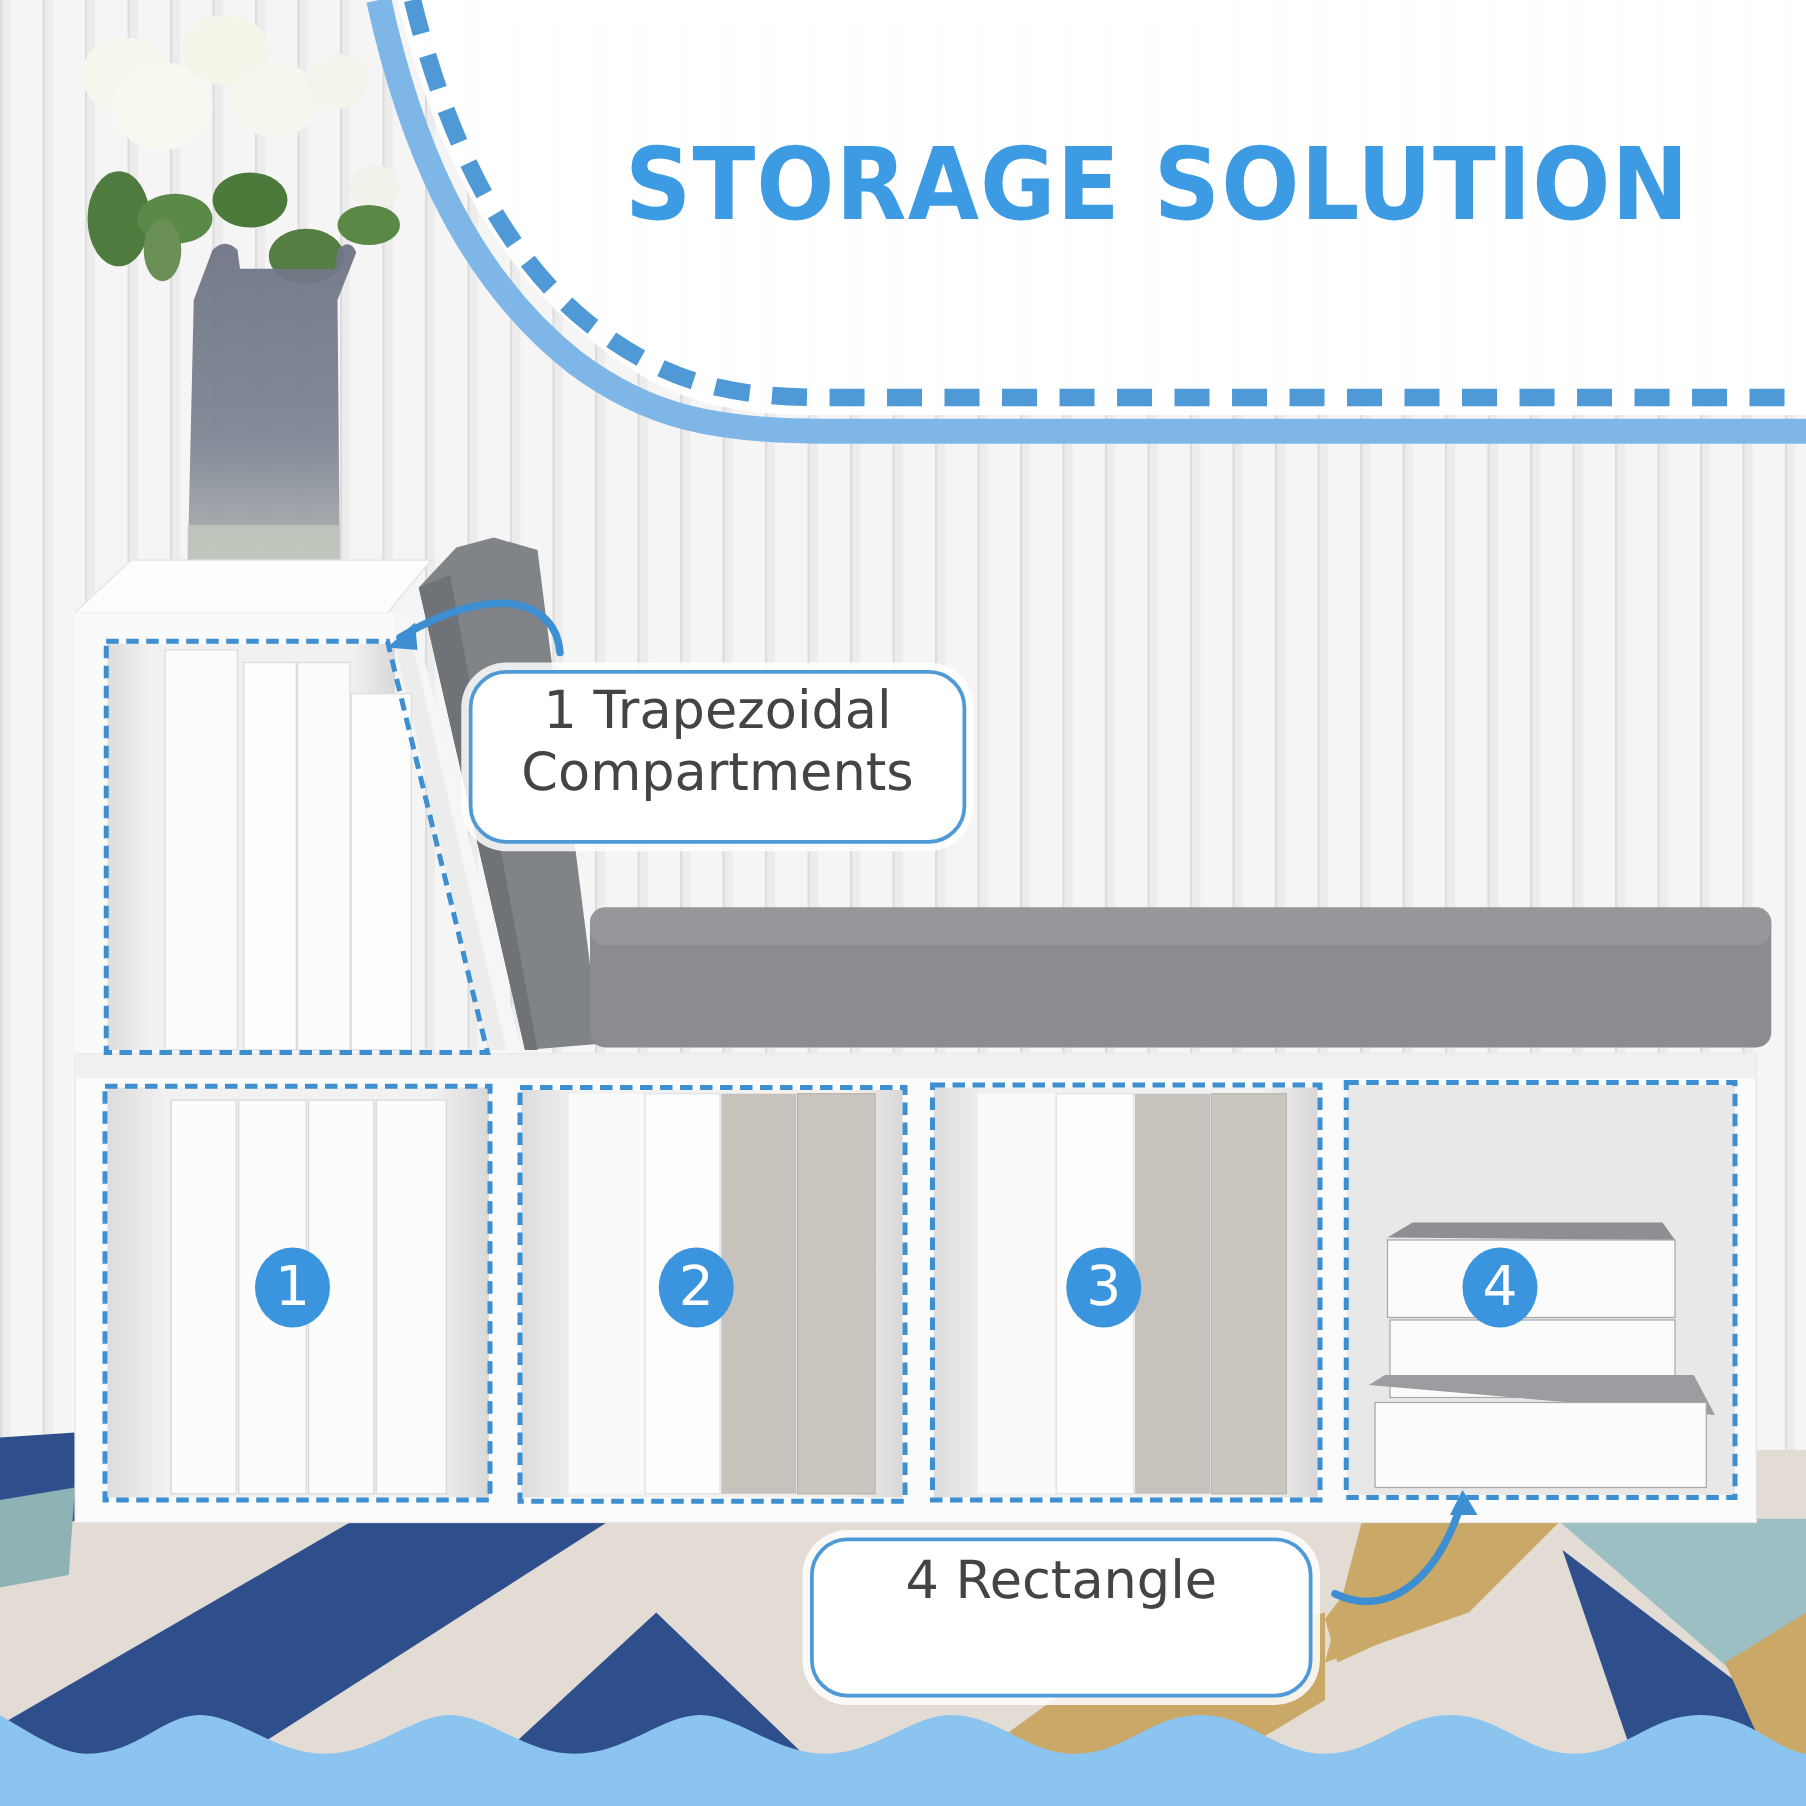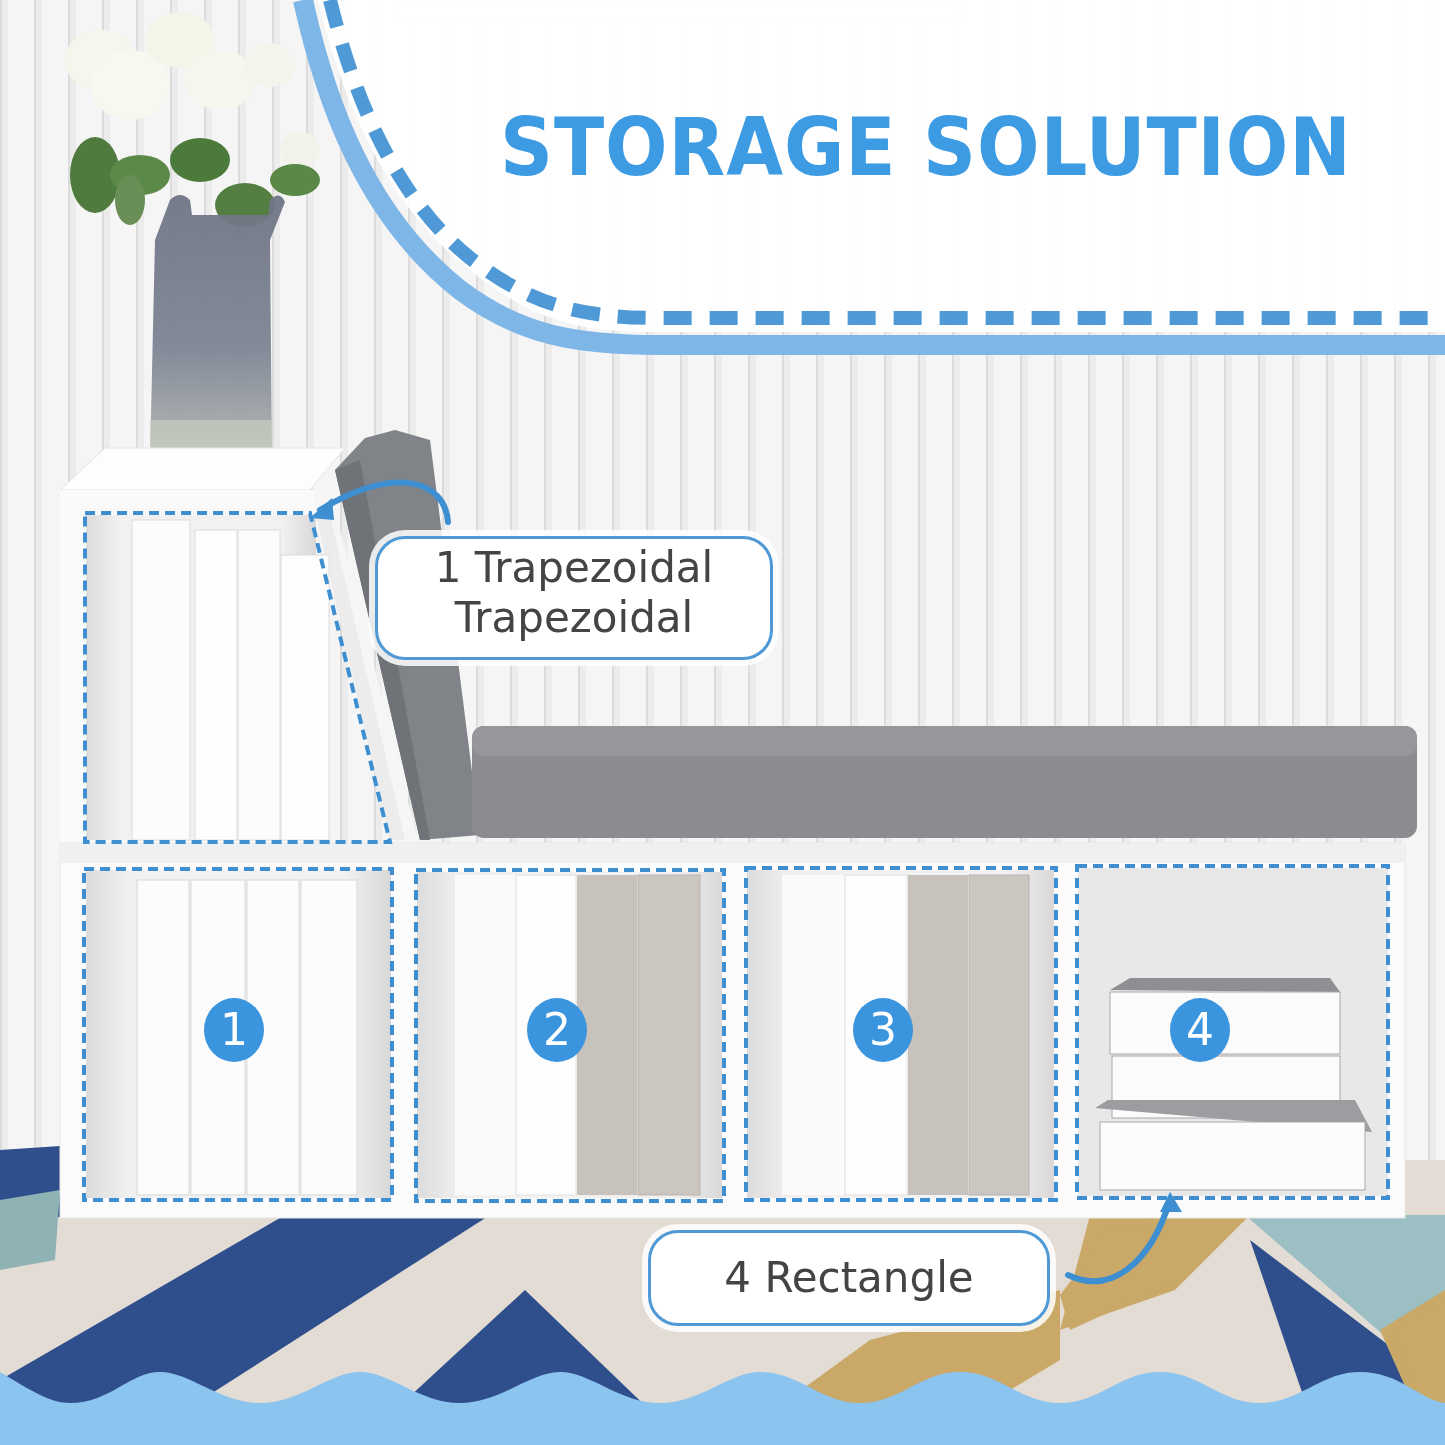--- a/index.html
+++ b/index.html
@@ -2,22 +2,22 @@
 <html><head>
 <meta charset="utf-8">
 <style>
   html,body{margin:0;padding:0;}
   body{width:1445px;height:1445px;overflow:hidden;background:#f4f4f4;font-family:"DejaVu Sans","Liberation Sans",sans-serif;}
   .stage{position:relative;width:1445px;height:1445px;overflow:hidden;}
   .layer{position:absolute;left:0;top:0;width:1445px;height:1445px;}
   .title{position:absolute;left:500px;top:98px;width:890px;text-align:center;font-family:"DejaVu Sans",sans-serif;font-weight:bold;font-size:80px;letter-spacing:1px;color:#3d9be3;white-space:nowrap;line-height:100px;transform:scaleX(0.92);transform-origin:left center;}
   .callout{position:absolute;background:#fff;border:3px solid #4f9ad6;border-radius:30px;box-shadow:0 0 0 6px rgba(255,255,255,0.85);color:#444;font-family:"DejaVu Sans",sans-serif;text-align:center;line-height:50px;font-size:42px;}
   .callout span{display:block;white-space:nowrap;}
-  .callout-top{left:375px;top:536px;width:398px;height:124px;padding-top:4px;box-sizing:border-box;}
-  .callout-bottom{left:648px;top:1230px;width:402px;height:96px;padding-top:20px;box-sizing:border-box;}
+  .callout-top{left:375px;top:536px;width:398px;height:139px;padding-top:4px;box-sizing:border-box;}
+  .callout-bottom{left:648px;top:1230px;width:402px;height:128px;padding-top:6px;box-sizing:border-box;}
   .badge{position:absolute;width:60px;height:64px;border-radius:50%;background:#3a94de;color:#fff;font-family:"DejaVu Sans",sans-serif;font-size:44px;line-height:64px;text-align:center;}
 </style>
 </head>
 <body>
 
 <div class="stage">
 
   <svg class="layer" viewBox="0 0 1445 1445" xmlns="http://www.w3.org/2000/svg">
     <defs>
       <pattern id="wall" width="34" height="40" patternUnits="userSpaceOnUse">
@@ -139,21 +139,21 @@
       <path d="M1068,1275 C1110,1295 1150,1265 1170,1200"></path>
     </g>
     <polygon points="310,518 332,498 334,520" fill="#3d8fd1"></polygon>
     <polygon points="1170,1192 1160,1212 1182,1212" fill="#3d8fd1"></polygon>
   </svg>
 
   <div class="title">STORAGE SOLUTION</div>
 
   <div class="callout callout-top">
     <span>1 Trapezoidal</span>
-    <span>Trapezoidal</span>
+    <span>Compartments</span>
   </div>
   <div class="callout callout-bottom">
     <span>4 Rectangle</span>
   </div>
 
   <div class="badge" style="left:204px;top:998px;">1</div>
   <div class="badge" style="left:527px;top:998px;">2</div>
   <div class="badge" style="left:853px;top:998px;">3</div>
   <div class="badge" style="left:1170px;top:998px;">4</div>
 

